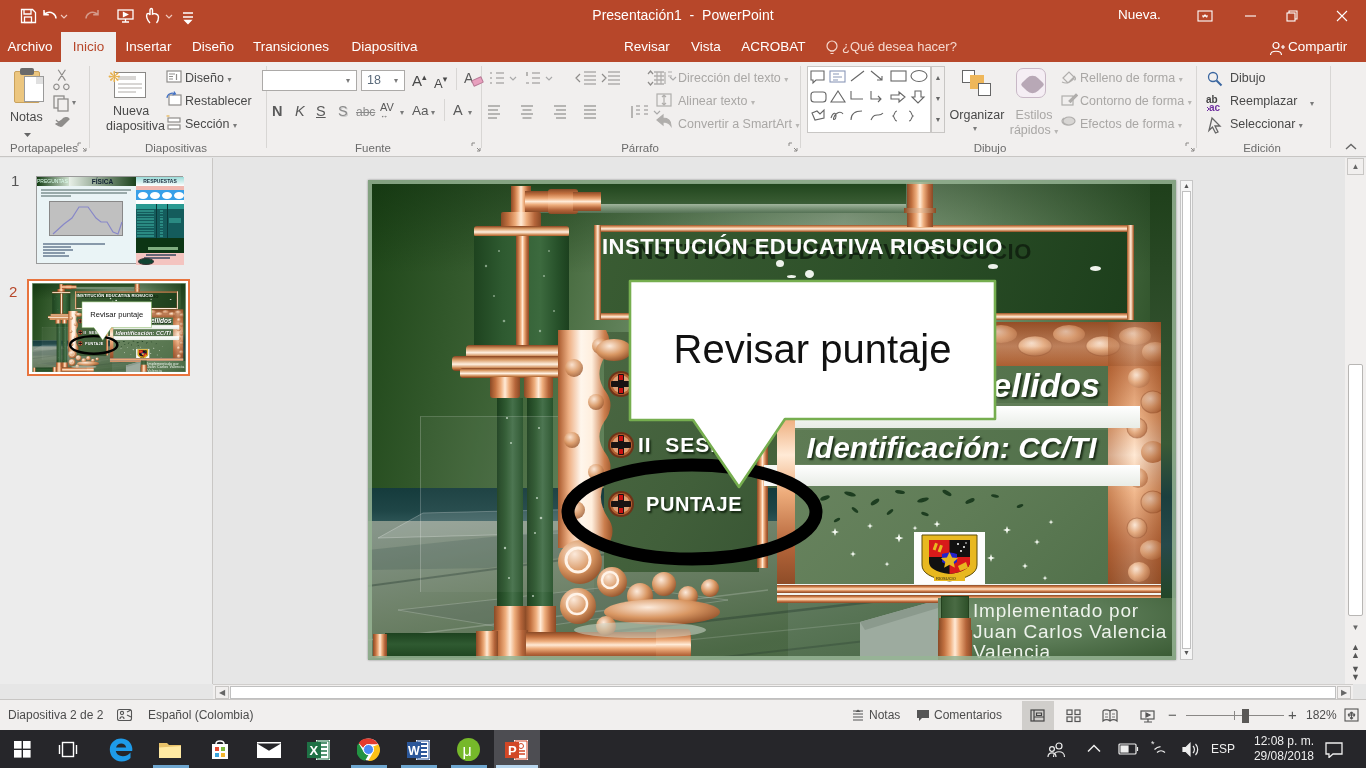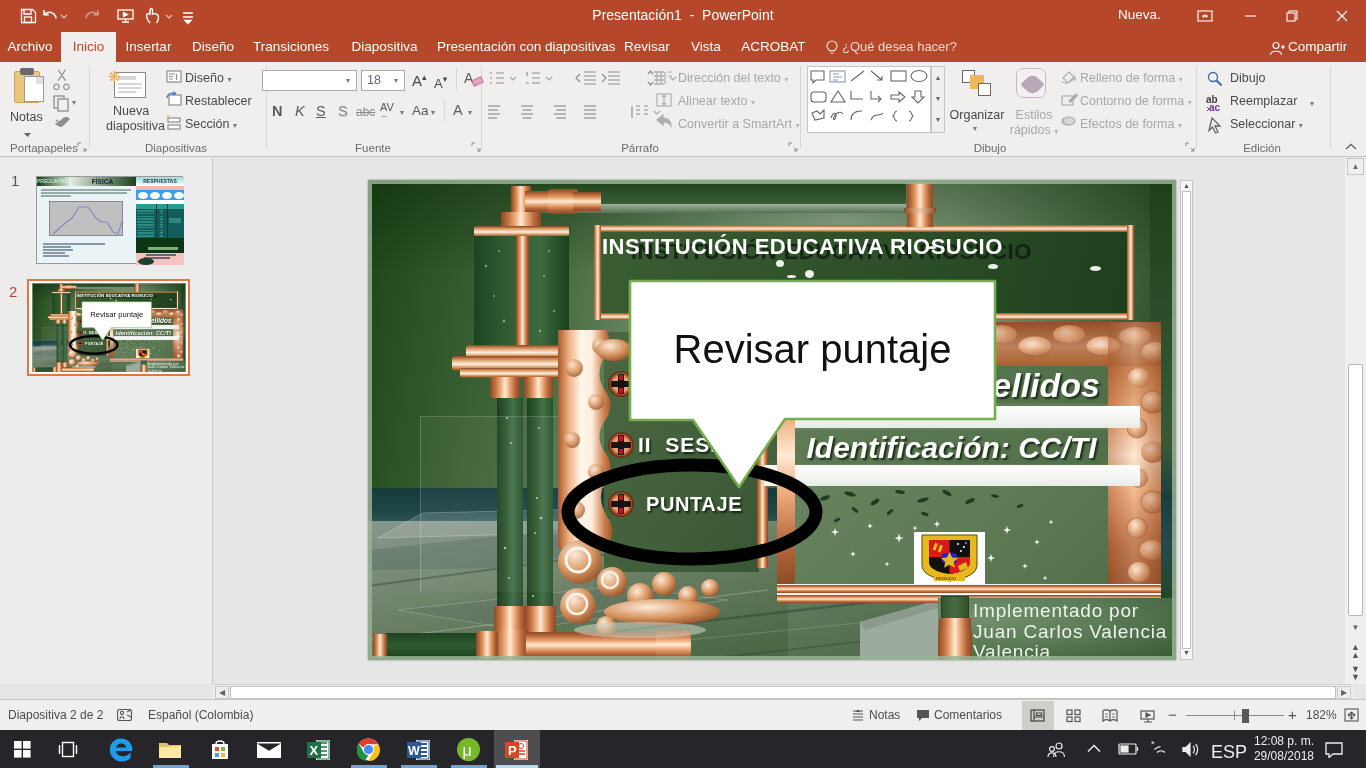--- a/index.html
+++ b/index.html
@@ -51,21 +51,20 @@
         <path d="M147 11 l10 10 M157 11 l-10 10"></path>
       </svg>
     </div>
     <div id="tabrow" class="abs">
       <div class="tab" style="left:0px;width:60px">Archivo</div>
       <div class="tab tabactive" style="left:61px;width:55px">Inicio</div>
       <div class="tab" style="left:118px;width:61px">Insertar</div>
       <div class="tab" style="left:184px;width:58px">Diseño</div>
       <div class="tab" style="left:248px;width:86px">Transiciones</div>
       <div class="tab" style="left:340px;width:89px">Diapositiva</div>
-      <div class="tab" style="left:437px;width:176px">Presentación con diapositivas</div>
       <div class="tab" style="left:616px;width:62px">Revisar</div>
       <div class="tab" style="left:683px;width:46px">Vista</div>
       <div class="tab" style="left:735px;width:77px">ACROBAT</div>
       <svg class="abs" style="left:824px;top:6px" width="16" height="19" fill="none" stroke="#f5d8ce" stroke-width="1.2">
         <circle cx="8" cy="8" r="5"></circle>
         <path d="M6 13 h4 M6.5 15.5 h3"></path>
       </svg>
       <div class="tab" style="left:842px;width:120px;color:#f5d8ce;font-size:13px;text-align:left">¿Qué desea hacer?</div>
       <svg class="abs" style="left:1268px;top:8px" width="17" height="17" fill="none" stroke="#fff" stroke-width="1.2">
         <circle cx="8" cy="5.5" r="3"></circle>
@@ -1085,18 +1084,18 @@
       </svg>
       <svg class="abs" style="left:1151px;top:11px" width="20" height="17" fill="none" stroke="#eee" stroke-width="1.2">
         <path d="M10 15 a1 1 0 0 1 0.01 0" stroke-width="2"></path>
         <path d="M6 11.5 a6 6 0 0 1 8 0 M3.5 8.5 a9.5 9.5 0 0 1 6 -2.8"></path>
         <text x="0" y="6" font-size="9" fill="#eee" stroke="none">*</text>
       </svg>
       <svg class="abs" style="left:1182px;top:12px" width="19" height="15" fill="none" stroke="#eee" stroke-width="1.2">
         <path d="M1 5.5 h3 l4 -4 v12 l-4 -4 h-3 z" fill="#eee"></path>
         <path d="M11 4 a5 5 0 0 1 0 7 M13.5 2 a8 8 0 0 1 0 11"></path>
       </svg>
-      <div class="abs" style="left:1211px;top:12px;font-size:18px;color:#eee">ESP</div>
+      <div class="abs" style="left:1211px;top:12px;font-size:12px;color:#eee">ESP</div>
       <div class="abs" style="left:1244px;top:4px;width:70px;font-size:12px;color:#eee;text-align:right;line-height:15px">12:08 p. m.<br>29/08/2018</div>
       <svg class="abs" style="left:1324px;top:11px" width="20" height="17" fill="none" stroke="#eee" stroke-width="1.3">
         <path d="M2 2 h16 v11 h-9 l-4 3.5 v-3.5 h-3 z"></path>
       </svg>
     </div>
   </div>
 </body></html>

